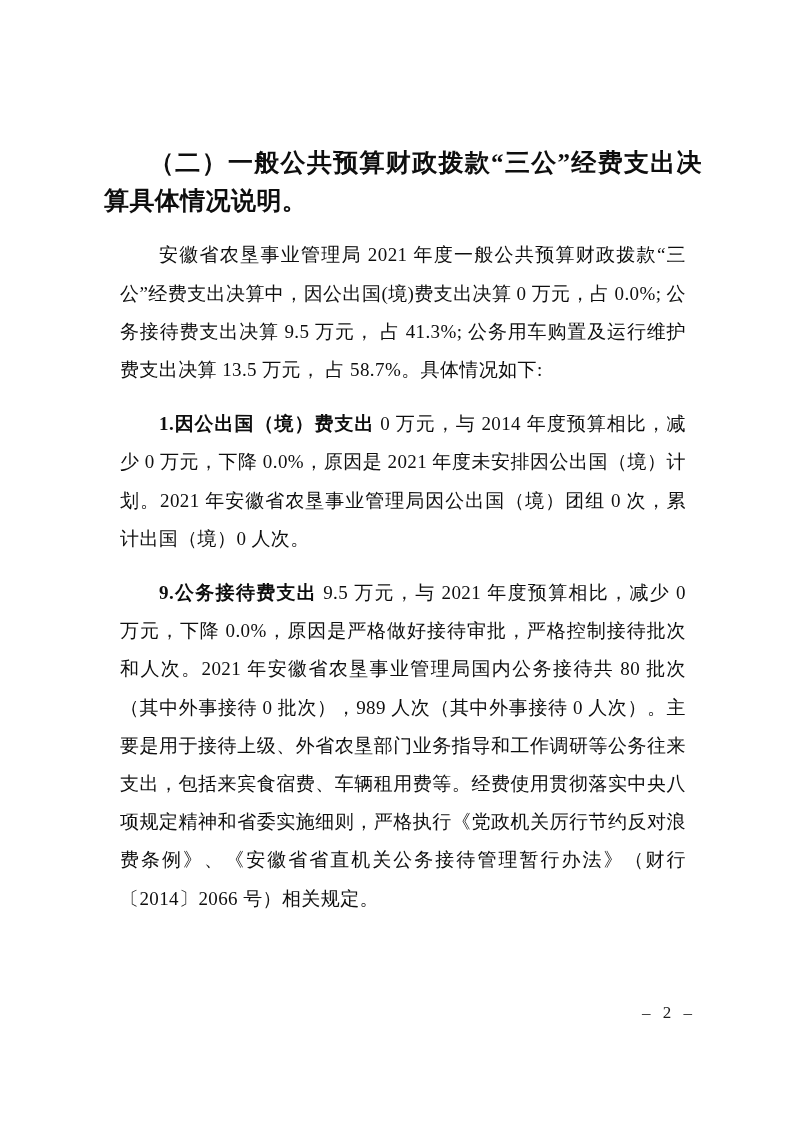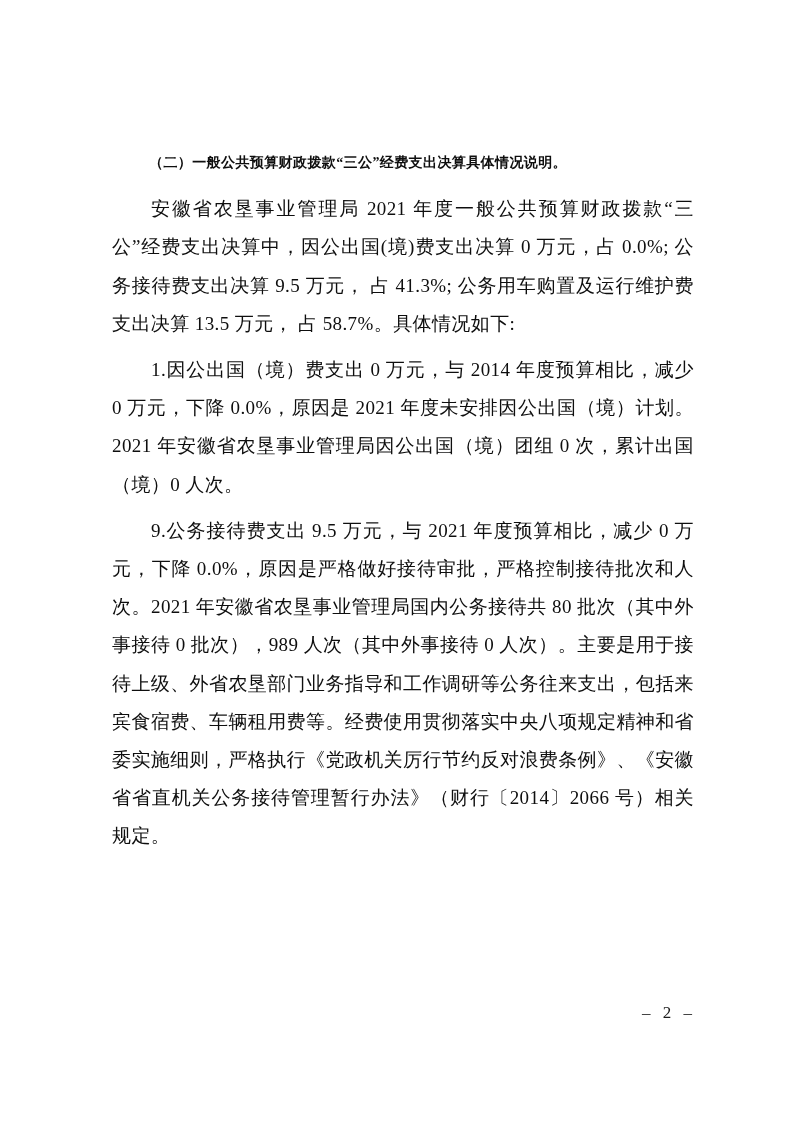--- a/index.html
+++ b/index.html
@@ -26,31 +26,31 @@
     top: 144px;
     width: 598px;
     font-size: 19px;
     line-height: 38.2px;
     text-align: justify;
     text-justify: inter-ideograph;
     letter-spacing: 0.4px;
   }
   .heading {
     margin: 0;
-    font-size: 14px;
+    font-size: 25px;
     font-weight: bold;
     text-indent: 45px;
     line-height: 38.2px;
   }
   .para {
-    margin: 8px;
+    margin: 16px;
     text-indent: 39px;
   }
   .lead {
-    font-weight: normal;
+    font-weight: bold;
   }
   .page-number {
     position: absolute;
     top: 1001px;
     left: 642px;
     font-size: 17px;
     line-height: 24px;
     color: #1c1c1c;
     letter-spacing: 4px;
     white-space: nowrap;

